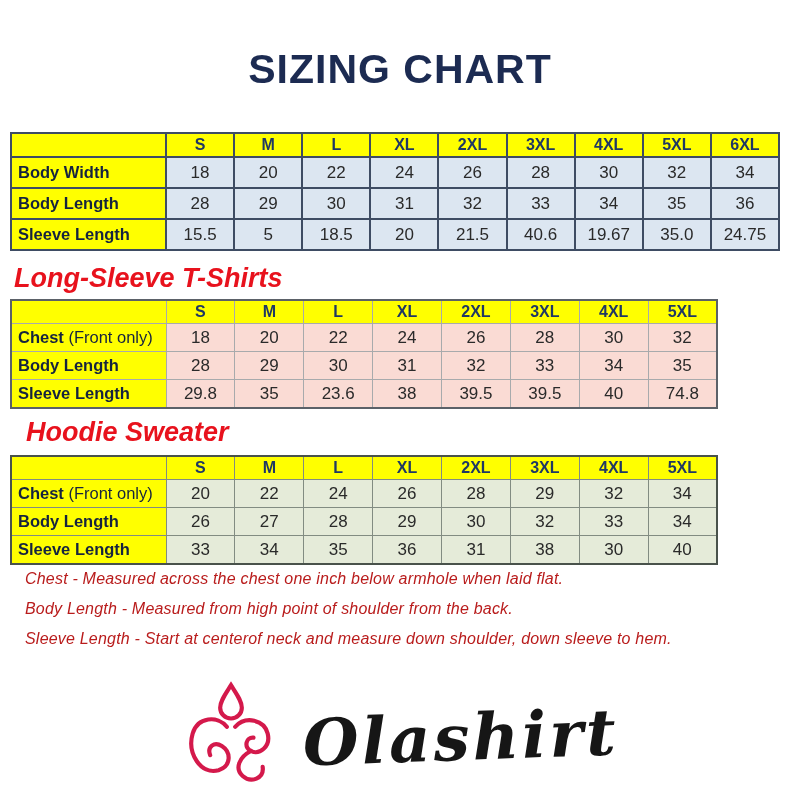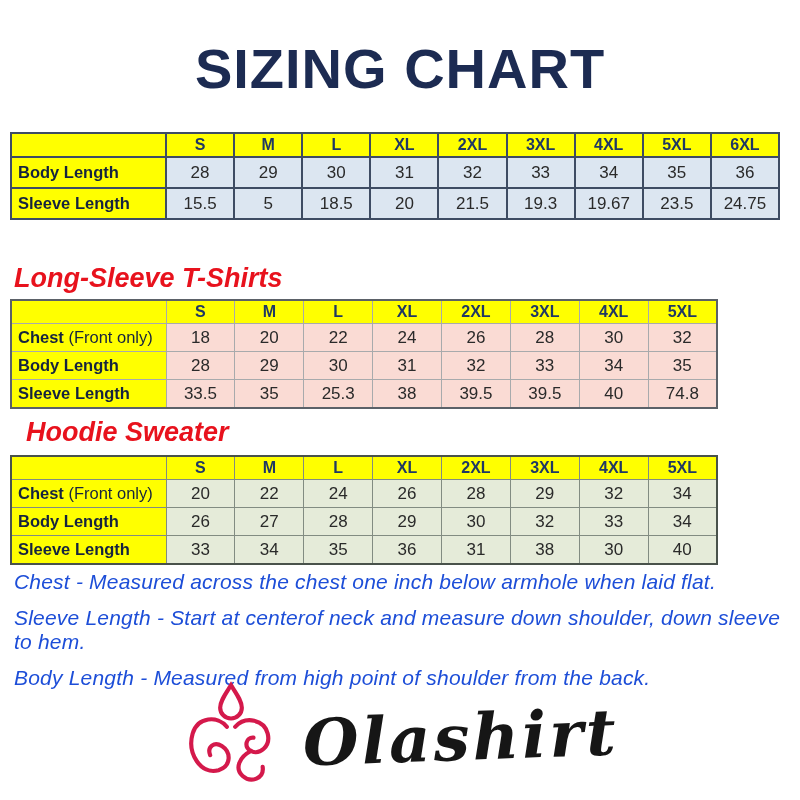--- a/index.html
+++ b/index.html
@@ -6,22 +6,22 @@
   body {
     width:800px; height:800px; position:relative;
     background:#ffffff; overflow:hidden;
     font-family:"Liberation Sans", sans-serif;
     --c-title:#1c2b52; --c-heading:#e8121d;
     --c-header-bg:#ffff00; --c-header-text:#1f3864;
     --c-t1:#dce6f1; --c-t2:#fadbd4; --c-t3:#e5ebd9;
     --c-mark:#d4194b;
   }
   .page-title {
-    position:absolute; top:36px; left:0; width:100%;
-    text-align:center; font-size:56px; font-weight:bold;
+    position:absolute; top:46px; left:0; width:100%;
+    text-align:center; font-size:41px; font-weight:bold;
     letter-spacing:1px; color:var(--c-title);
   }
   .section-heading {
     position:absolute; font-size:27px; font-weight:bold;
     font-style:italic; color:var(--c-heading); white-space:nowrap;
   }
   #heading-unisex     { left:12px; top:97px;margin-top:40px;  }
   #heading-longsleeve { left:14px; top:263px;font-style:italic; }
   #heading-hoodie     { left:26px; top:417px; }
 
@@ -54,22 +54,22 @@
   #table-longsleeve thead th { height:22px; }
   #table-longsleeve td.val { background:var(--c-t2); }
 
   #table-hoodie th, #table-hoodie td { border:1px solid #828c82; height:27px; }
   #table-hoodie { border:2px solid #49524b; }
   #table-hoodie thead th { height:22px; }
   #table-hoodie td.val { background:var(--c-t3); }
 
   .footnotes { position:absolute; left:12px; top:570px; }
   .footnote {
-    font-style:italic; font-size:21px; color:#1d4ed8;
-    margin:0 0 12px 2px; letter-spacing:0.2px;
+    font-style:italic; font-size:16px; color:#b91c1c;
+    margin:0 0 12px 13px; letter-spacing:0.2px;
   }
   .logo {
     position:absolute; top:680px; left:0; width:100%;
     display:flex; justify-content:center; align-items:center; gap:22px;
   }
   .logo-text {
     font-family:"DejaVu Serif", serif; font-style:italic; font-weight:bold;
     font-size:64px; color:#161616; transform:rotate(-2deg);
     letter-spacing:3px; line-height:1;
   }
@@ -93,41 +93,53 @@
         <th>XL</th>
         <th>2XL</th>
         <th>3XL</th>
         <th>4XL</th>
         <th>5XL</th>
         <th>6XL</th>
       </tr>
     </thead>
   <tbody>
       <tr>
+        <td class="label"><span>Body Width</span></td>
+        <td class="val">18</td>
+        <td class="val">20</td>
+        <td class="val">22</td>
+        <td class="val">24</td>
+        <td class="val">26</td>
+        <td class="val">28</td>
+        <td class="val">30</td>
+        <td class="val">32</td>
+        <td class="val">34</td>
+      </tr>
+      <tr>
         <td class="label"><span>Body Length</span></td>
         <td class="val">28</td>
         <td class="val">29</td>
         <td class="val">30</td>
         <td class="val">31</td>
         <td class="val">32</td>
         <td class="val">33</td>
         <td class="val">34</td>
         <td class="val">35</td>
         <td class="val">36</td>
       </tr>
       <tr>
         <td class="label"><span>Sleeve Length</span></td>
         <td class="val">15.5</td>
         <td class="val">5</td>
         <td class="val">18.5</td>
         <td class="val">20</td>
         <td class="val">21.5</td>
-        <td class="val">19.3</td>
+        <td class="val">40.6</td>
         <td class="val">19.67</td>
-        <td class="val">23.5</td>
+        <td class="val">35.0</td>
         <td class="val">24.75</td>
       </tr>
     </tbody>
 </table>
 
 <div class="section-heading" id="heading-longsleeve">Long-Sleeve T-Shirts</div>
 <table id="table-longsleeve">
   <colgroup>
       <col class="label-col">
     </colgroup>
@@ -162,23 +174,23 @@
         <td class="val">29</td>
         <td class="val">30</td>
         <td class="val">31</td>
         <td class="val">32</td>
         <td class="val">33</td>
         <td class="val">34</td>
         <td class="val">35</td>
       </tr>
       <tr>
         <td class="label"><span>Sleeve Length</span></td>
-        <td class="val">33.5</td>
-        <td class="val">35</td>
-        <td class="val">25.3</td>
+        <td class="val">29.8</td>
+        <td class="val">35</td>
+        <td class="val">23.6</td>
         <td class="val">38</td>
         <td class="val">39.5</td>
         <td class="val">39.5</td>
         <td class="val">40</td>
         <td class="val">74.8</td>
       </tr>
     </tbody>
 </table>
 
 <div class="section-heading" id="heading-hoodie">Hoodie Sweater</div>
@@ -231,22 +243,22 @@
         <td class="val">31</td>
         <td class="val">38</td>
         <td class="val">30</td>
         <td class="val">40</td>
       </tr>
     </tbody>
 </table>
 
 <div class="footnotes">
   <p class="footnote">Chest - Measured across the chest one inch below armhole when laid flat.</p>
+  <p class="footnote">Body Length - Measured from high point of shoulder from the back.</p>
   <p class="footnote">Sleeve Length - Start at centerof neck and measure down shoulder, down sleeve to hem.</p>
-  <p class="footnote">Body Length - Measured from high point of shoulder from the back.</p>
 </div>
 
 <div class="logo">
   <span>
     <svg width="100" height="112" viewBox="0 0 120 134" fill="none">
       <g stroke="#d4194b" stroke-width="5" stroke-linecap="round" fill="none">
         <path d="M60,6 C67,17 73,25 73,33 A13,13 0 1,1 47,33 C47,25 53,17 60,6 Z"></path>
         <path d="M55,56 C44,42 20,44 14,64 C7,88 24,114 45,108 C61,103 60,86 49,79 C40,73 31,80 35,90"></path>
         <path d="M65,56 C78,42 100,48 104,64 C108,80 94,90 84,85 C75,80 78,68 87,69"></path>
         <path d="M84,85 C70,92 64,106 74,115 C84,124 100,118 98,104"></path>

